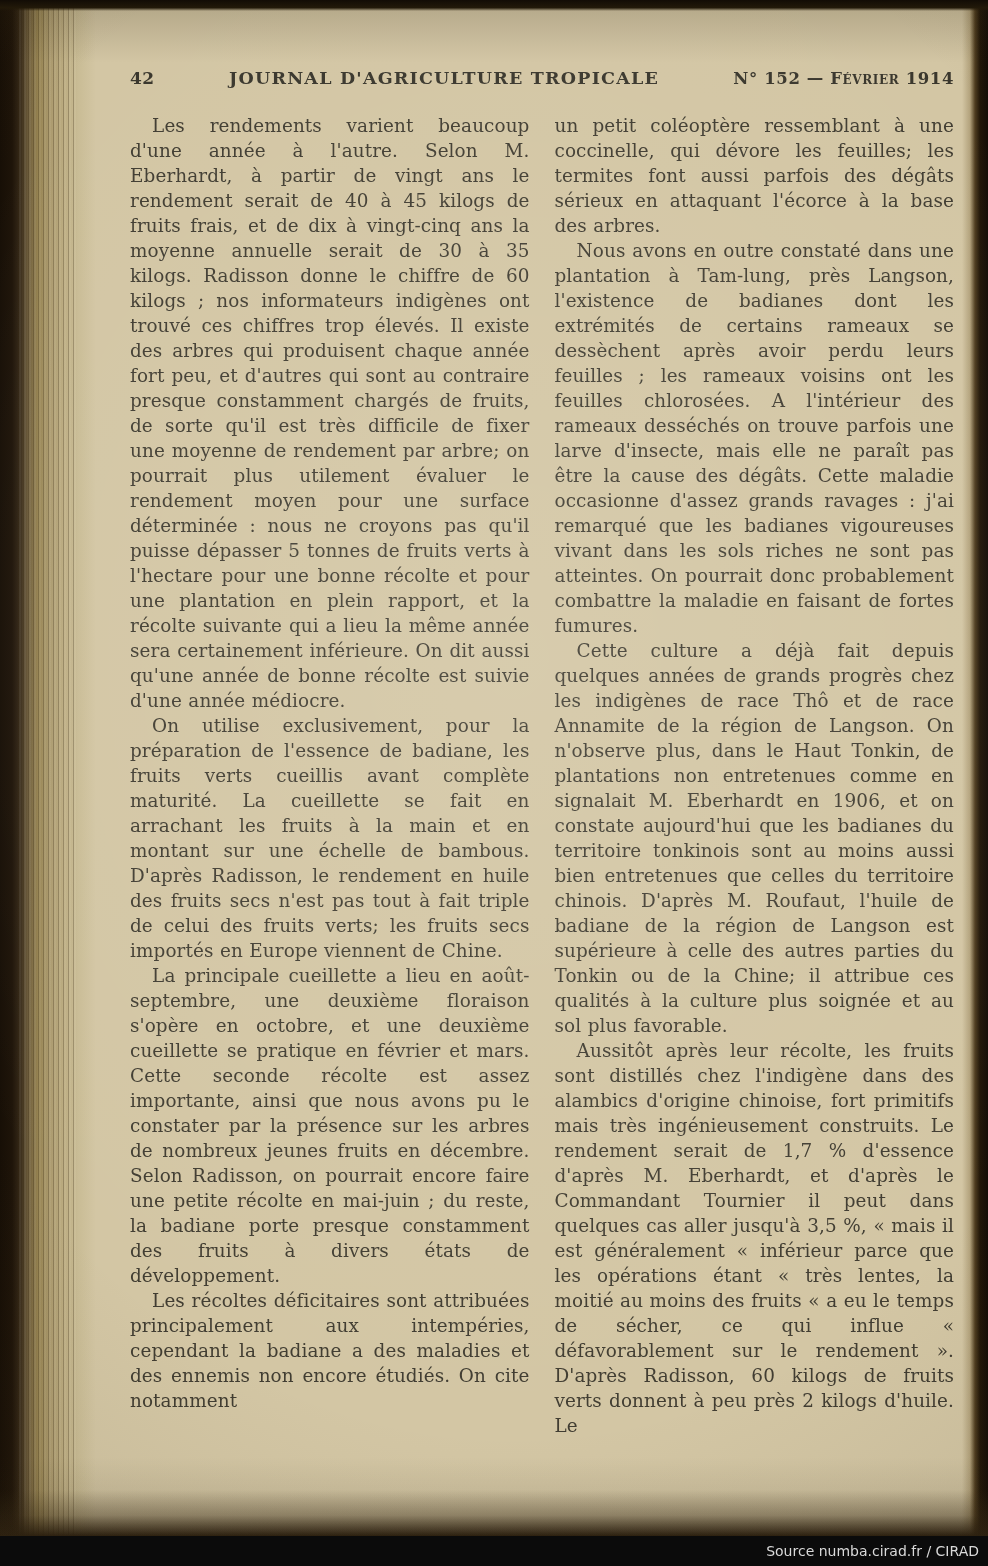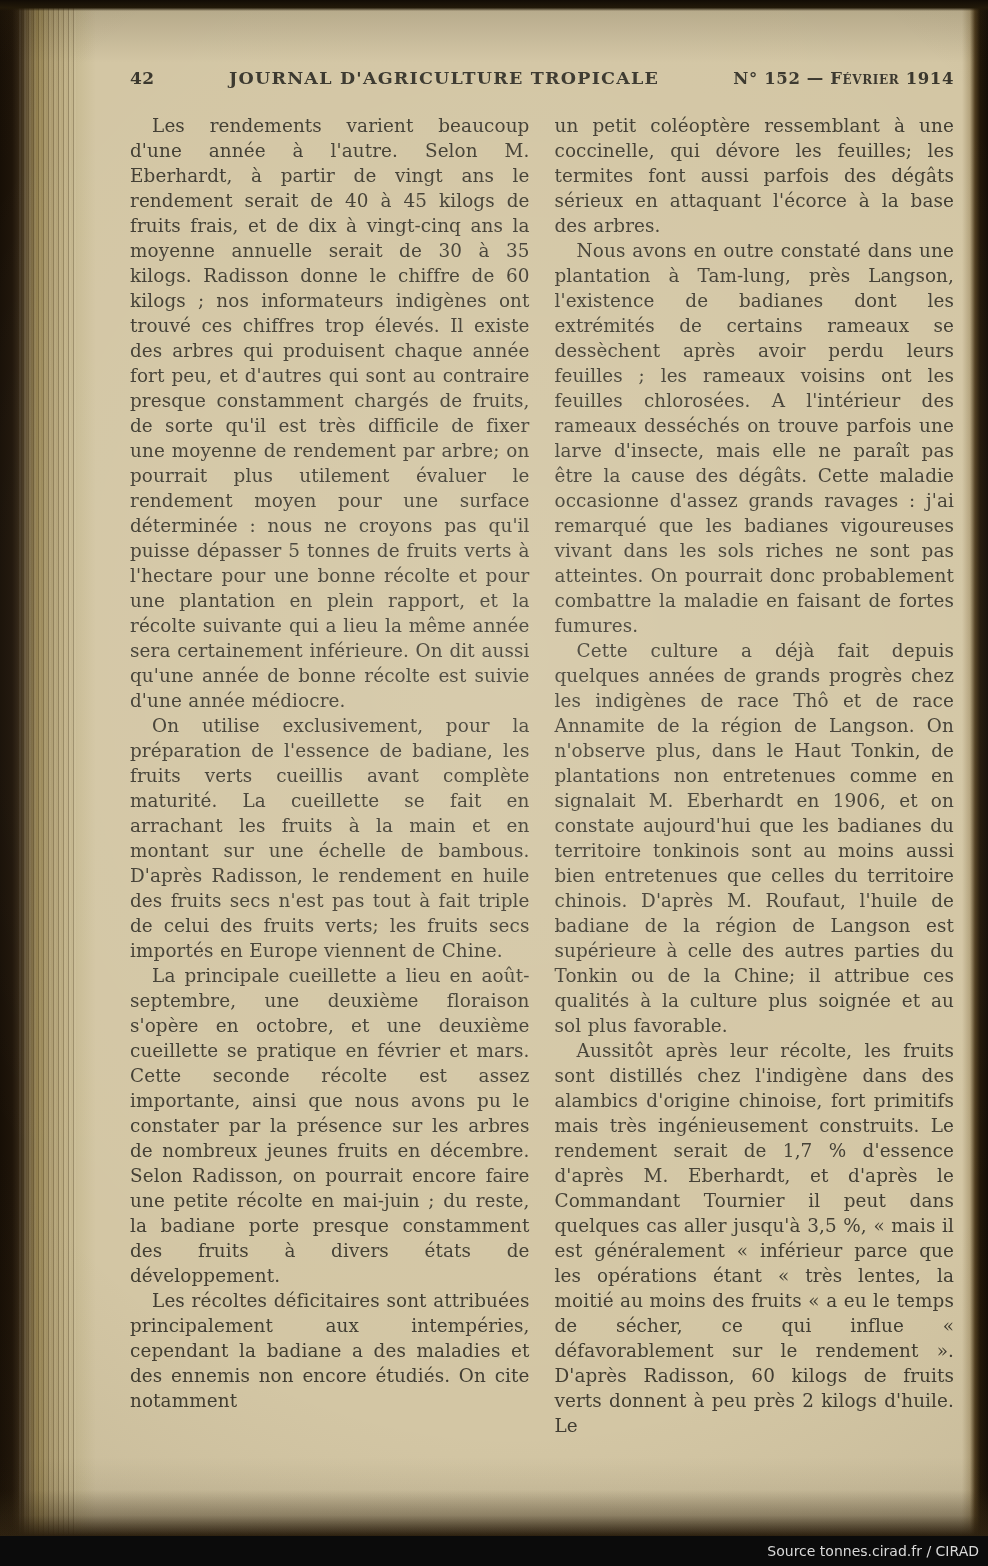--- a/index.html
+++ b/index.html
@@ -176,16 +176,16 @@
           <p class="para no-indent">un petit coléoptère ressemblant à une coccinelle, qui dévore les feuilles; les termites font aussi parfois des dégâts sérieux en attaquant l'écorce à la base des arbres.</p>
           <p class="para">Nous avons en outre constaté dans une plantation à Tam-lung, près Langson, l'existence de badianes dont les extrémités de certains rameaux se dessèchent après avoir perdu leurs feuilles ; les rameaux voisins ont les feuilles chlorosées. A l'intérieur des rameaux desséchés on trouve parfois une larve d'insecte, mais elle ne paraît pas être la cause des dégâts. Cette maladie occasionne d'assez grands ravages : j'ai remarqué que les badianes vigoureuses vivant dans les sols riches ne sont pas atteintes. On pourrait donc probablement combattre la maladie en faisant de fortes fumures.</p>
           <p class="para">Cette culture a déjà fait depuis quelques années de grands progrès chez les indigènes de race Thô et de race Annamite de la région de Langson. On n'observe plus, dans le Haut Tonkin, de plantations non entretenues comme en signalait M. Eberhardt en 1906, et on constate aujourd'hui que les badianes du territoire tonkinois sont au moins aussi bien entretenues que celles du territoire chinois. D'après M. Roufaut, l'huile de badiane de la région de Langson est supérieure à celle des autres parties du Tonkin ou de la Chine; il attribue ces qualités à la culture plus soignée et au sol plus favorable.</p>
           <p class="para">Aussitôt après leur récolte, les fruits sont distillés chez l'indigène dans des alambics d'origine chinoise, fort primitifs mais très ingénieusement construits. Le rendement serait de 1,7 % d'essence d'après M. Eberhardt, et d'après le Commandant Tournier il peut dans quelques cas aller jusqu'à 3,5 %, « mais il est généralement « inférieur parce que les opérations étant « très lentes, la moitié au moins des fruits « a eu le temps de sécher, ce qui influe « défavorablement sur le rendement ». D'après Radisson, 60 kilogs de fruits verts donnent à peu près 2 kilogs d'huile. Le</p>
         </div>
     </div>
 
   </div>
 
   <div class="caption-bar">
-    <span>Source tonnes.cirad.fr / CIRAD</span>
+    <span>Source numba.cirad.fr / CIRAD</span>
   </div>
 
 </div>
 
 </body></html>

